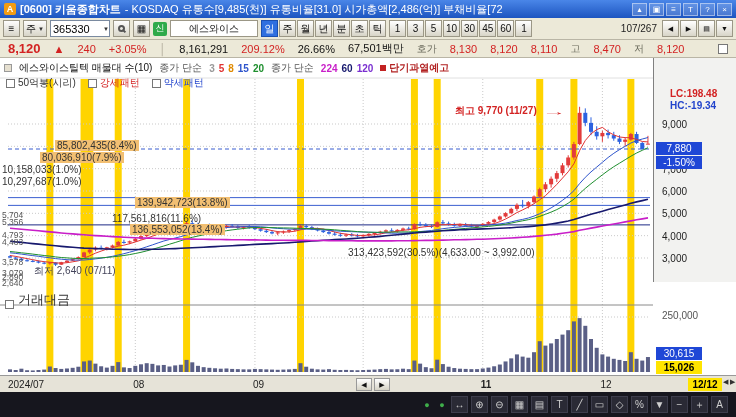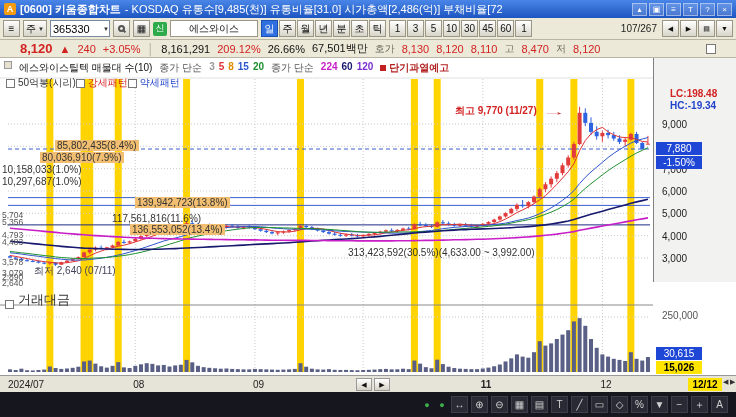--- a/index.html
+++ b/index.html
@@ -22,38 +22,38 @@
   .mag::after{content:"";position:absolute;width:4px;height:2px;background:#555;transform:rotate(45deg);right:-3px;bottom:-2px}
   .badge-new{width:14px;height:14px;background:#2faa4a;color:#fff;font-size:9px;display:flex;align-items:center;justify-content:center;border-radius:2px}
   .stock-name{background:#fff;border:1px solid #9b9786;height:17px;display:inline-flex;align-items:center;padding:0 18px;min-width:62px;font-size:10px}
   .tabs{display:inline-flex;gap:1px}
   .ptab{min-width:17px;height:17px;border:1px solid #9b9786;background:linear-gradient(#ffffff,#d8d5c8);display:inline-flex;align-items:center;justify-content:center;font-size:10px;padding:0 2px}
   .ptab.active{background:#2f6fe0;color:#fff;border-color:#1b4fb0}
   .tico{width:17px;height:17px;border:1px solid #9b9786;background:linear-gradient(#fff,#d8d5c8);display:inline-flex;align-items:center;justify-content:center;font-size:7px}
   .spacer{flex:1}
   .counter{font-size:10px;color:#222;margin-right:2px}
   
-  .pricebar{position:absolute;top:40px;left:0;width:736px;height:18px;background:#ece9d8;border-bottom:1px solid #b9b5a5;display:flex;align-items:center;gap:7px;padding:0 20px;white-space:nowrap}
+  .pricebar{position:absolute;top:40px;left:0;width:736px;height:18px;background:#ece9d8;border-bottom:1px solid #b9b5a5;display:flex;align-items:center;gap:13px;padding:0 8px;white-space:nowrap}
   .big{font-size:13px;font-weight:bold}
   .red{color:#d32222}
   .lab{color:#6b6b5d;font-size:10px}
   .sep{color:#b0ac9c}
   .chkbox{width:10px;height:10px;background:#fff;border:1px solid #777;display:inline-block}
   .chkbox.sm{width:9px;height:9px}
   
   .chart{position:absolute;top:58px;left:0;width:736px;height:317px;background:#fff}
   #chart-svg{position:absolute;left:0;top:0}
   .overlay-layer{position:absolute;left:0;top:17px;width:594px;height:317px;pointer-events:none}
-  .legend1{position:absolute;left:4px;top:3px;display:flex;gap:7px;font-size:10px;white-space:nowrap}
+  .legend1{position:absolute;left:4px;top:3px;display:flex;gap:7px;font-size:10px;align-items:center;white-space:nowrap}
   .licon{width:8px;height:8px;background:#e6e0d0;border:1px solid #999;display:inline-block}
   .gray{color:#555}
   .magroup{display:inline-flex;gap:4px;font-weight:bold}
   .overheat{display:inline-flex;align-items:center;color:#b22222;font-weight:bold}
   .sq{width:6px;height:6px;background:#c22222;display:inline-block;margin-right:3px}
-  .legend2{position:absolute;left:6px;top:18px;display:flex;font-size:10px;align-items:center}
+  .legend2{position:absolute;left:6px;top:18px;display:flex;gap:12px;font-size:10px;align-items:center}
   .chk-item{display:inline-flex;align-items:center;gap:3px}
   .prow{position:absolute;font-size:10px;color:#333;white-space:nowrap;line-height:11px}
   .prow.hl{background:#f2bf72;padding:0 2px}
   .lscale{position:absolute;left:2px;font-size:8.5px;color:#555;line-height:8px}
   .anno-high{position:absolute;left:455px;top:46px;color:#d32222;font-size:10px;font-weight:bold;display:flex;align-items:center;gap:5px}
   .harrow{display:inline-block;transform:scaleX(2.4);transform-origin:left center}
   .anno-low{position:absolute;left:34px;top:206px;color:#44445a;font-size:10px}
   .vol-label-row{position:absolute;left:5px;top:233px;display:flex;gap:4px;font-size:13px;color:#333;align-items:flex-end}
   
   .axis-strip{position:absolute;left:653px;top:0;width:83px;height:224px;background:#f2f2f0;border-left:1px solid #808080}

